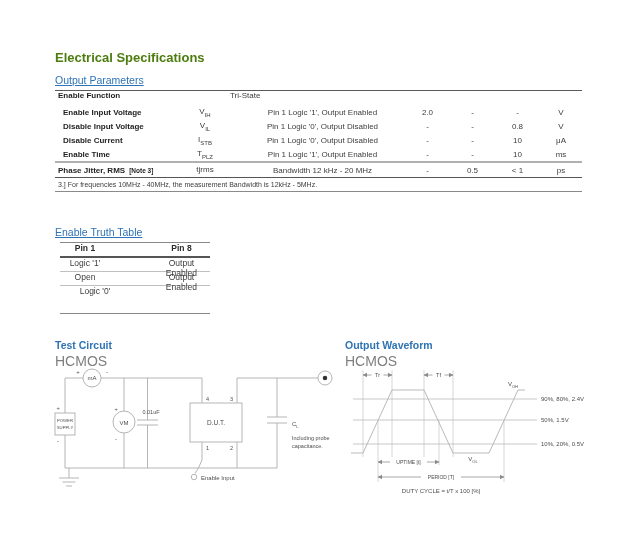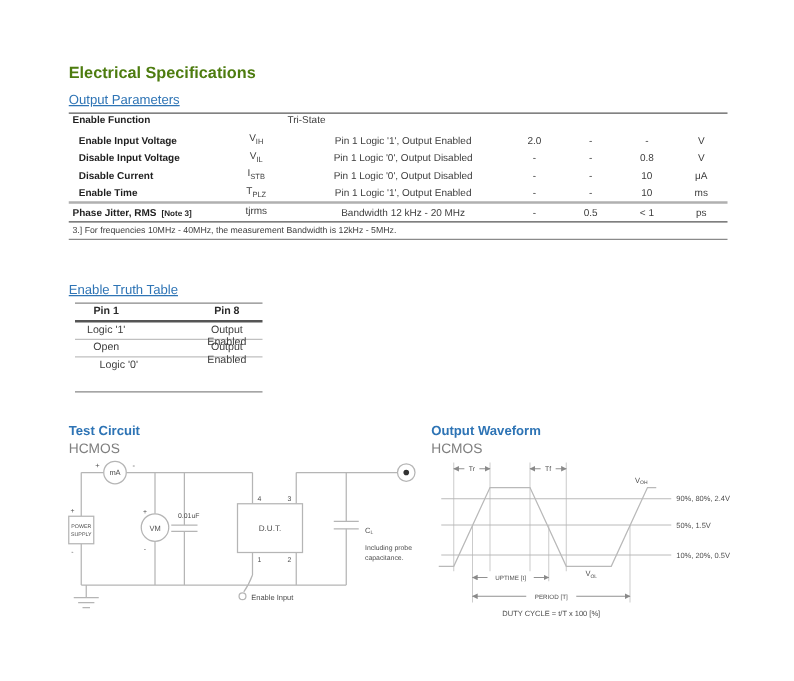--- a/index.html
+++ b/index.html
@@ -12,21 +12,21 @@
   .doc-title{font-size:19px;color:#2e5f8d;font-weight:400;letter-spacing:.2px;}
   .doc-subtitle{font-size:10px;color:#2e5f8d;font-weight:700;margin-top:2px;}
   
   .h-elec{position:absolute;left:55px;top:50px;font-size:13px;font-weight:700;color:#4d7c0f;}
   .h-sub-blue{font-size:10.5px;color:#2e74b5;font-weight:400;text-decoration:underline;}
   .h-outparams{position:absolute;left:55px;top:74px;}
   .h-truth{position:absolute;left:55px;top:226px;}
   .h-bold-blue{font-size:10.5px;color:#2e74b5;font-weight:700;}
   .h-test{position:absolute;left:55px;top:339px;}
   .h-wave{position:absolute;left:345px;top:339px;}
-  .h-gray{position:absolute;font-size:11px;color:#7f7f7f;}
+  .h-gray{position:absolute;font-size:14px;color:#7f7f7f;}
   .g-test{left:55px;top:353px;}
   .g-wave{left:345px;top:353px;}
   
   .spec-table{position:absolute;left:55px;top:90px;width:527px;border-top:1px solid #5a5a5a;font-size:8px;}
   .srow{display:grid;grid-template-columns:115px 70px 165px 45px 45px 45px 42px;align-items:center;height:14px;}
   .srow-head{height:13px;border-bottom:2px solid #3a3a3a;font-weight:700;color:#2b2b2b;font-size:7.5px;letter-spacing:.2px;}
   .c{text-align:center;}
   .p{text-align:left;font-weight:700;color:#1f1f1f;padding-left:3px;}
   .p.head{color:#2b2b2b;}
   .p.ind{padding-left:8px;}

